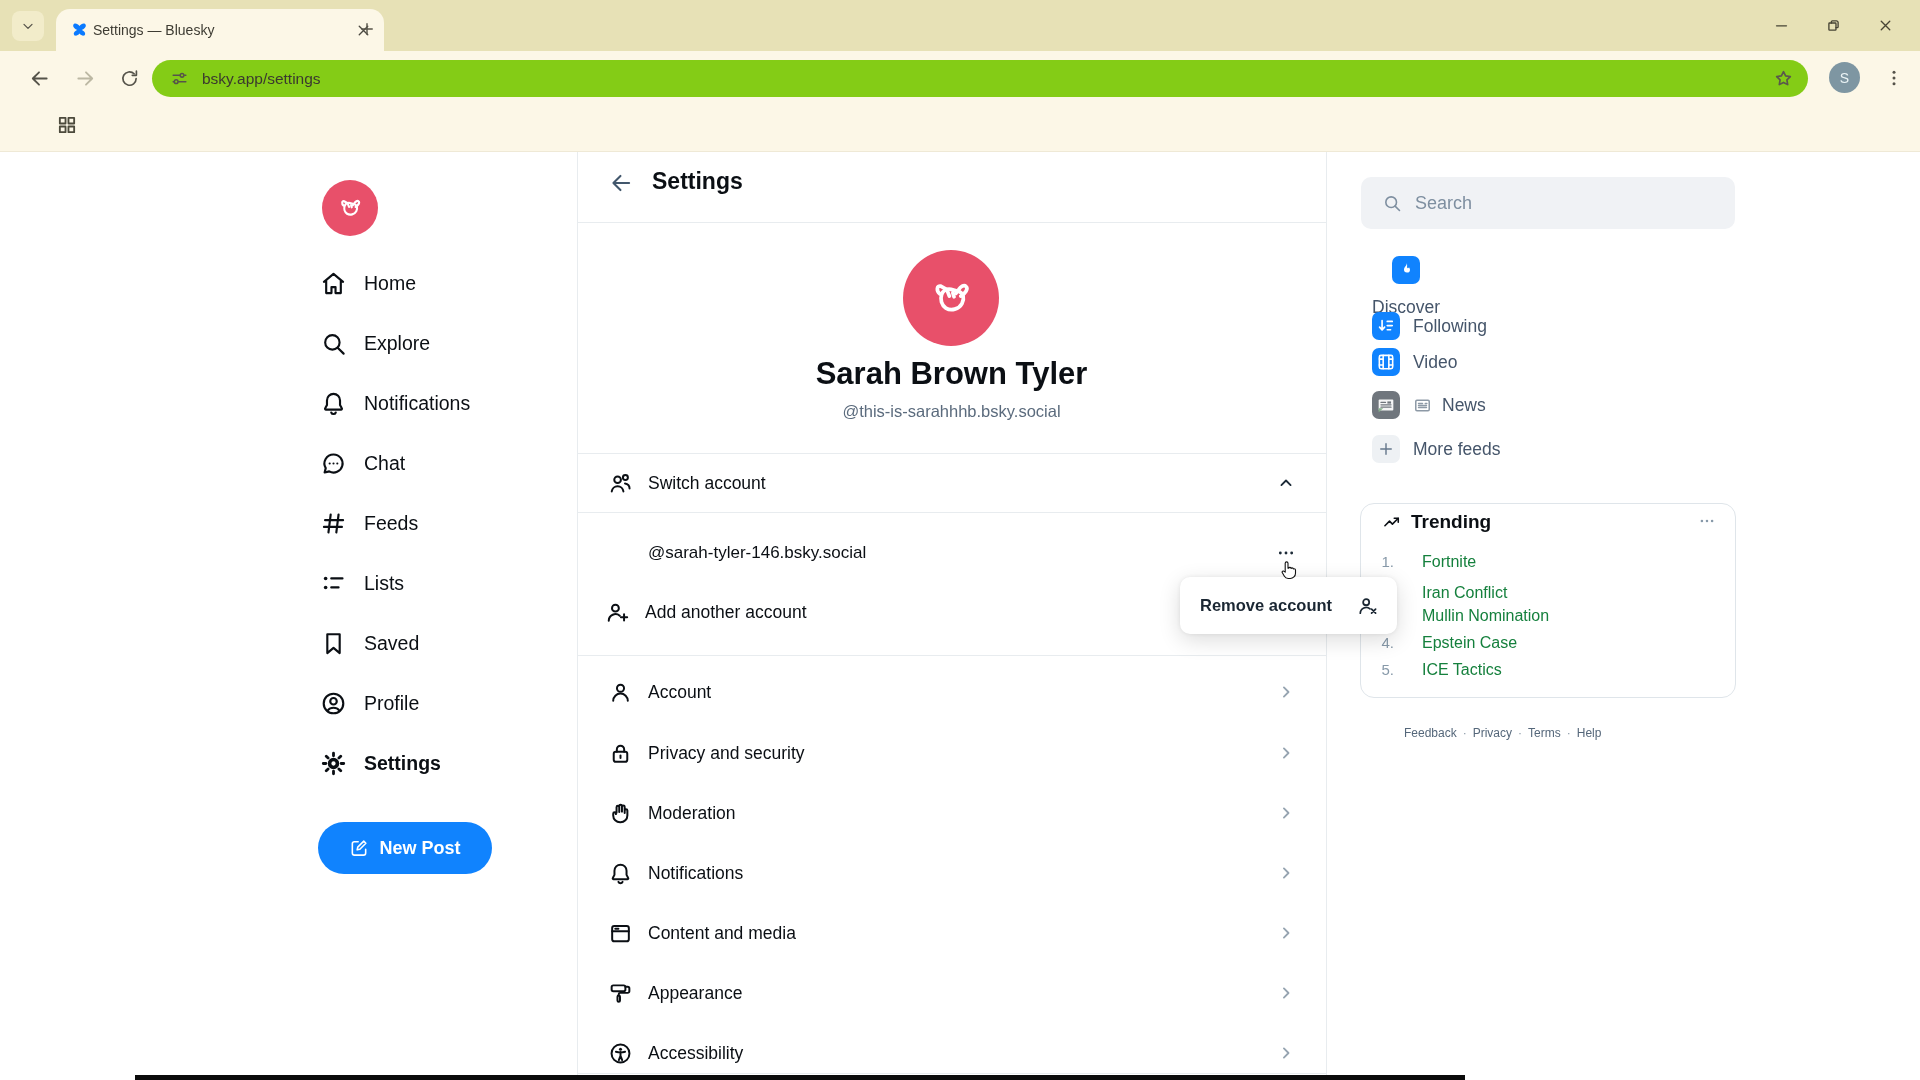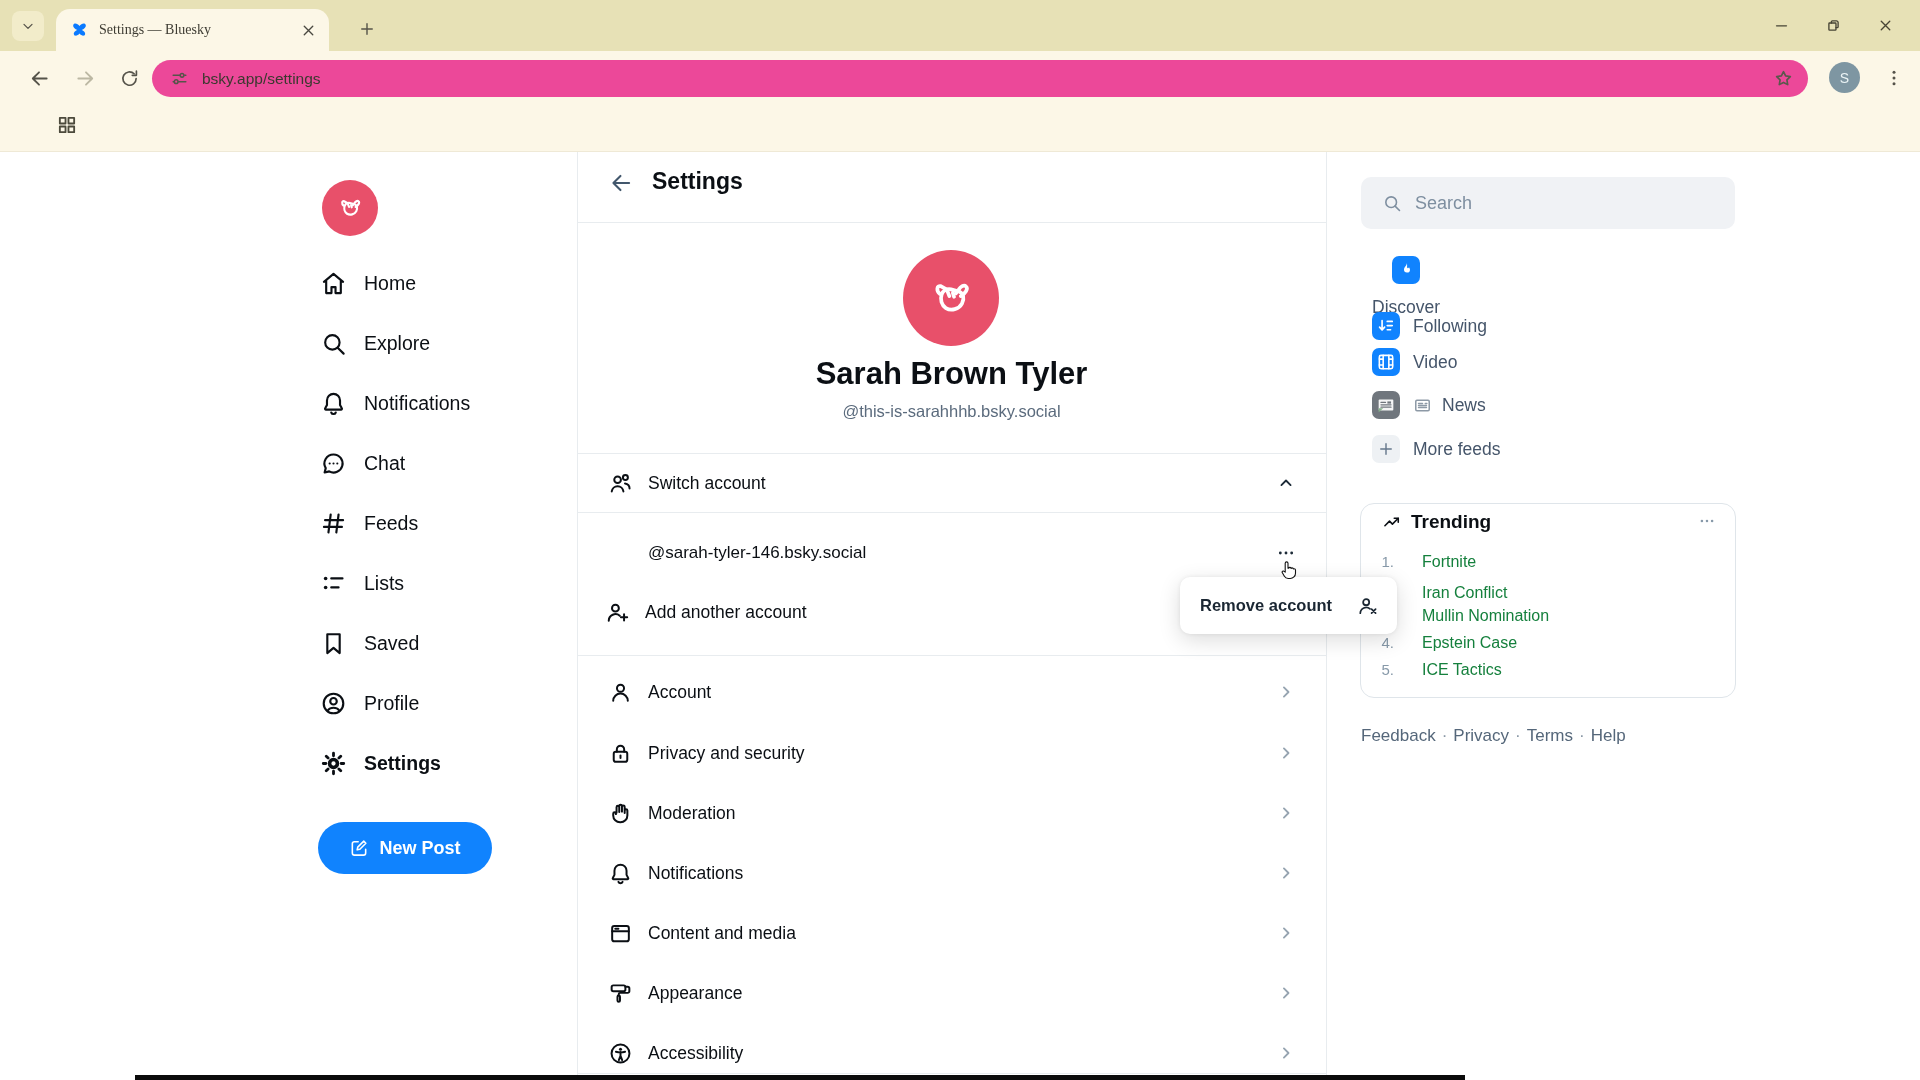--- a/index.html
+++ b/index.html
@@ -8,35 +8,35 @@
   .abs { position:absolute; }
   .flex { display:flex; align-items:center; }
   .ic { display:inline-flex; align-items:center; justify-content:center; }
   .ic svg { width:100%; height:100%; display:block; }
 
   
   .tabstrip { left:0; top:0; width:1920px; height:51px; background:#e7e1b6; }
   .tab-search-btn { left:12px; top:11px; width:32px; height:30px; border-radius:8px;
                     background:#f2ecca; color:#57544a; }
   .tab-search-btn .ic { width:16px; height:16px; margin:auto; }
-  .tab { left:56px; top:9px; width:273px; height:42px; background:#fcf7e7;
-         border-radius:14px 14px 0 0; padding:0 12px 0 14px; gap:10px;font-family:Liberation Serif, serif; }
+  .tab { left:56px; top:9px; width:328px; height:42px; background:#fcf7e7;
+         border-radius:14px 14px 0 0; padding:0 12px 0 14px; gap:4px; }
   .tab-favicon { width:19px; height:19px; color:#0a7aff; }
   .tab-title { font-size:14px; color:#3e3c33; flex:1; white-space:nowrap; overflow:hidden; }
   .tab-close { width:17px; height:17px; color:#4a4840; }
   .newtab { left:352px; top:14px; width:30px; height:30px; color:#57544a; }
   .newtab .ic { width:18px; height:18px; margin:auto; }
   .wctl { top:10px; width:46px; height:30px; color:#474435; }
   .wctl .ic { width:17px; height:17px; margin:auto; }
 
   .toolbar { left:0; top:51px; width:1920px; height:54px; background:#fcf7e7; }
   .tb-ic { color:#55534a; }
   .tb-ic.disabled { color:#bcb8a3; }
   .omnibox { left:152px; top:60px; width:1656px; height:37px; border-radius:19px;
-             background:#ec4899; padding:0 14px 0 18px; gap:13px; }
+             background:#84cc16; padding:0 14px 0 18px; gap:13px; }
   .omni-url { font-size:15.5px; color:#3b392f; flex:1; }
   .avatar-s { left:1829px; top:62px; width:31px; height:31px; border-radius:50%;
               background:#7e96a2; color:#eaf3f5; font-size:14px; justify-content:center; }
   .bookmarks { left:0; top:105px; width:1920px; height:47px; background:#fcf7e7;
                border-bottom:1px solid #efe9d6; }
 
   
   .bsky-avatar { border-radius:50%; background:#e8506a; color:#fff; }
   .nav-avatar { left:322px; top:180px; width:56px; height:56px; padding:12px; }
   .nav-avatar svg, .main-avatar svg { width:100%; height:100%; }
@@ -92,21 +92,21 @@
   .mini-news { width:19px; height:19px; color:#8d99a6; margin-right:-3px; }
   .trend-card { left:1360px; top:503px; width:376px; height:195px;
                 border:1px solid #dfe5ea; border-radius:14px; background:#fff; }
   .trend-hdr { left:1382px; top:511px; gap:9px; }
   .trend-hdr .ic { width:20px; height:20px; color:#0b0f14; }
   .trend-title { font-size:19px; font-weight:700; }
   .trend-menu { left:1698px; top:512px; width:18px; height:18px; color:#8799a9; cursor:pointer; }
   .trend-item { left:1370px; width:350px; height:27px; cursor:pointer; }
   .trend-rank { width:24px; text-align:right; font-size:15px; color:#8799a9; flex:none; }
   .trend-label { margin-left:28px; font-size:16px; color:#15803d; }
-  .sb-footer { left:1361px; top:726px; font-size:17px; color:#55677a; gap:6px; }
+  .sb-footer { left:1404px; top:726px; font-size:12px; color:#55677a; gap:6px; }
   .sb-footer .dot { color:#8a98a6; }
   .sb-footer span[data-interactable="true"] { cursor:pointer; }
 
   .taskbar-peek { left:135px; top:1075px; width:1330px; height:5px; background:#0b0b0b; }
 </style>
 </head>
 <body>
 
 <div class="abs tabstrip" data-interactable="false"></div>
 <div class="abs flex tab-search-btn" data-interactable="true">

